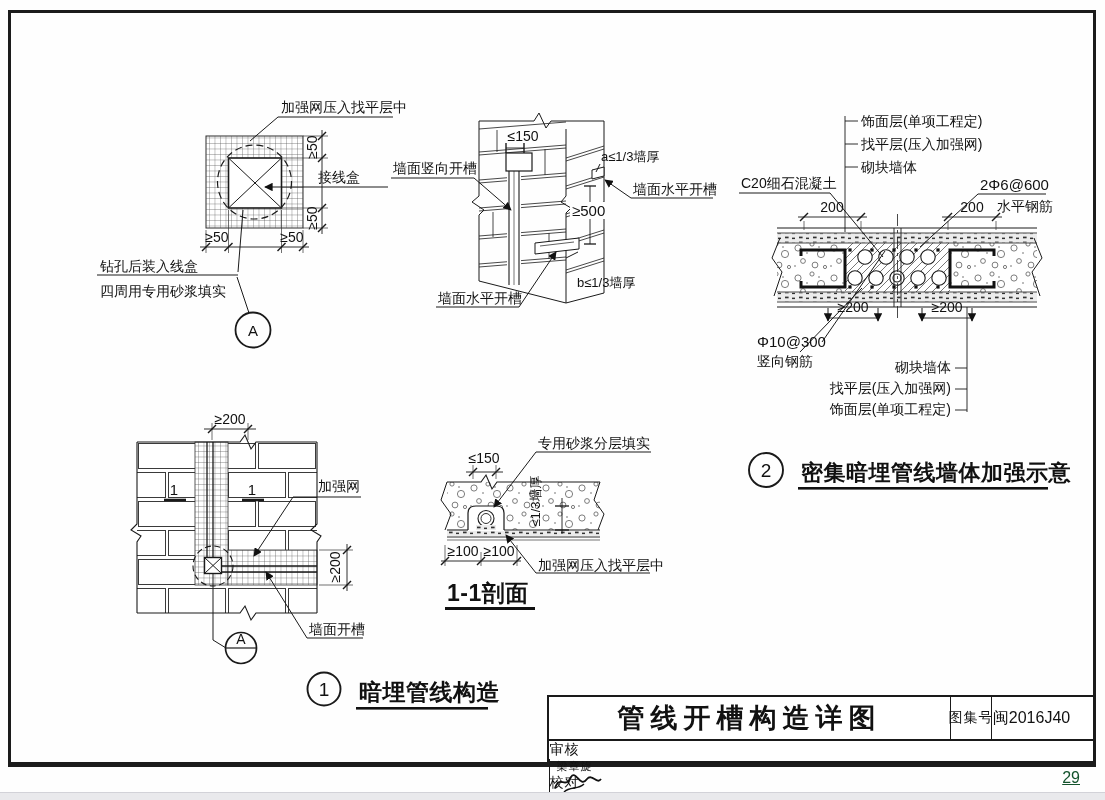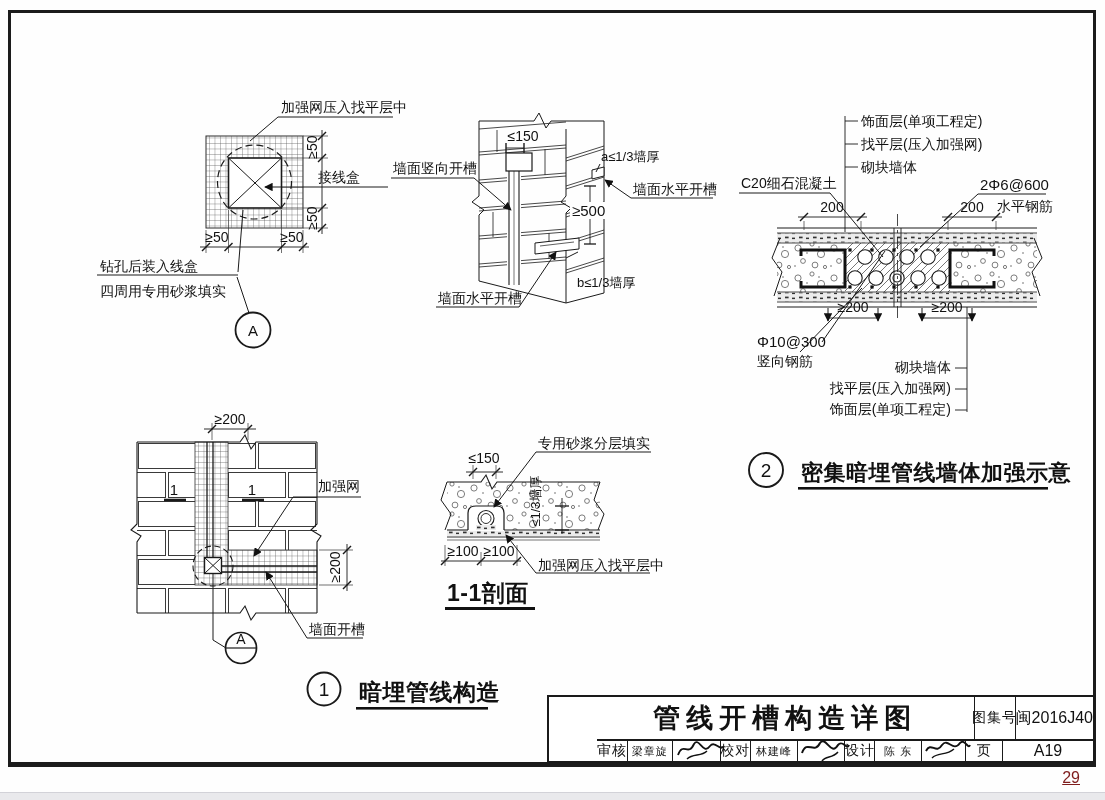--- a/index.html
+++ b/index.html
@@ -8,35 +8,35 @@
   #frame{position:absolute;left:8px;top:10px;width:1088px;height:757px;box-sizing:border-box;
          border:3px solid #1c1c1c;border-bottom:5px solid #1c1c1c;}
   #drawing{position:absolute;left:0;top:0;}
   svg text{fill:#111;}
   .t13{font-size:13px;} .t14{font-size:14px;} .t15{font-size:15px;}
   .dtitle{font-size:22px;font-weight:bold;letter-spacing:.5px;}
   .dtitle2{font-size:23px;font-weight:bold;letter-spacing:.5px;}
   .bub{font-size:19px;}
   
   #tblock{position:absolute;left:547px;top:695px;width:548px;height:68px;box-sizing:border-box;
-          background:#fff;border:2px solid #1a1a1a;padding-left:48px;}
+          background:#fff;border:2px solid #1a1a1a;}
   .tbrow{display:flex;box-sizing:border-box;}
   .tbrow1{height:44px;border-bottom:2px solid #1a1a1a;}
-  .tbrow2{height:20px;}
+  .tbrow2{height:20px;flex-direction:column;}
   .tbcell{box-sizing:border-box;display:flex;align-items:center;justify-content:center;
           border-left:1.5px solid #1a1a1a;overflow:visible;white-space:nowrap;}
   .tbcell:first-child{border-left:none;}
   .tb-title{font-size:27px;font-weight:bold;letter-spacing:6px;}
   .tb-small{font-size:14px;letter-spacing:1px;}
   .tb-val{font-size:16px;}
   .tb-name{font-size:11px;letter-spacing:1px;}
   .sigcell{position:relative;}
   .sigcell svg{position:absolute;left:0;top:-4px;overflow:visible;}
   #sheetno{position:absolute;left:1040px;top:769px;width:40px;text-align:right;
-           font-size:16px;color:#7f1d1d;text-decoration:underline;}
+           font-size:16px;color:#14532d;text-decoration:underline;}
   #footstrip{position:absolute;left:0;top:792px;width:1105px;height:8px;
              background:#e9e9ec;border-top:1px solid #d2d2d8;box-sizing:border-box;}
 </style>
 </head>
 <body>
 
 <div id="stage">
 
   <div id="frame"></div>
 

